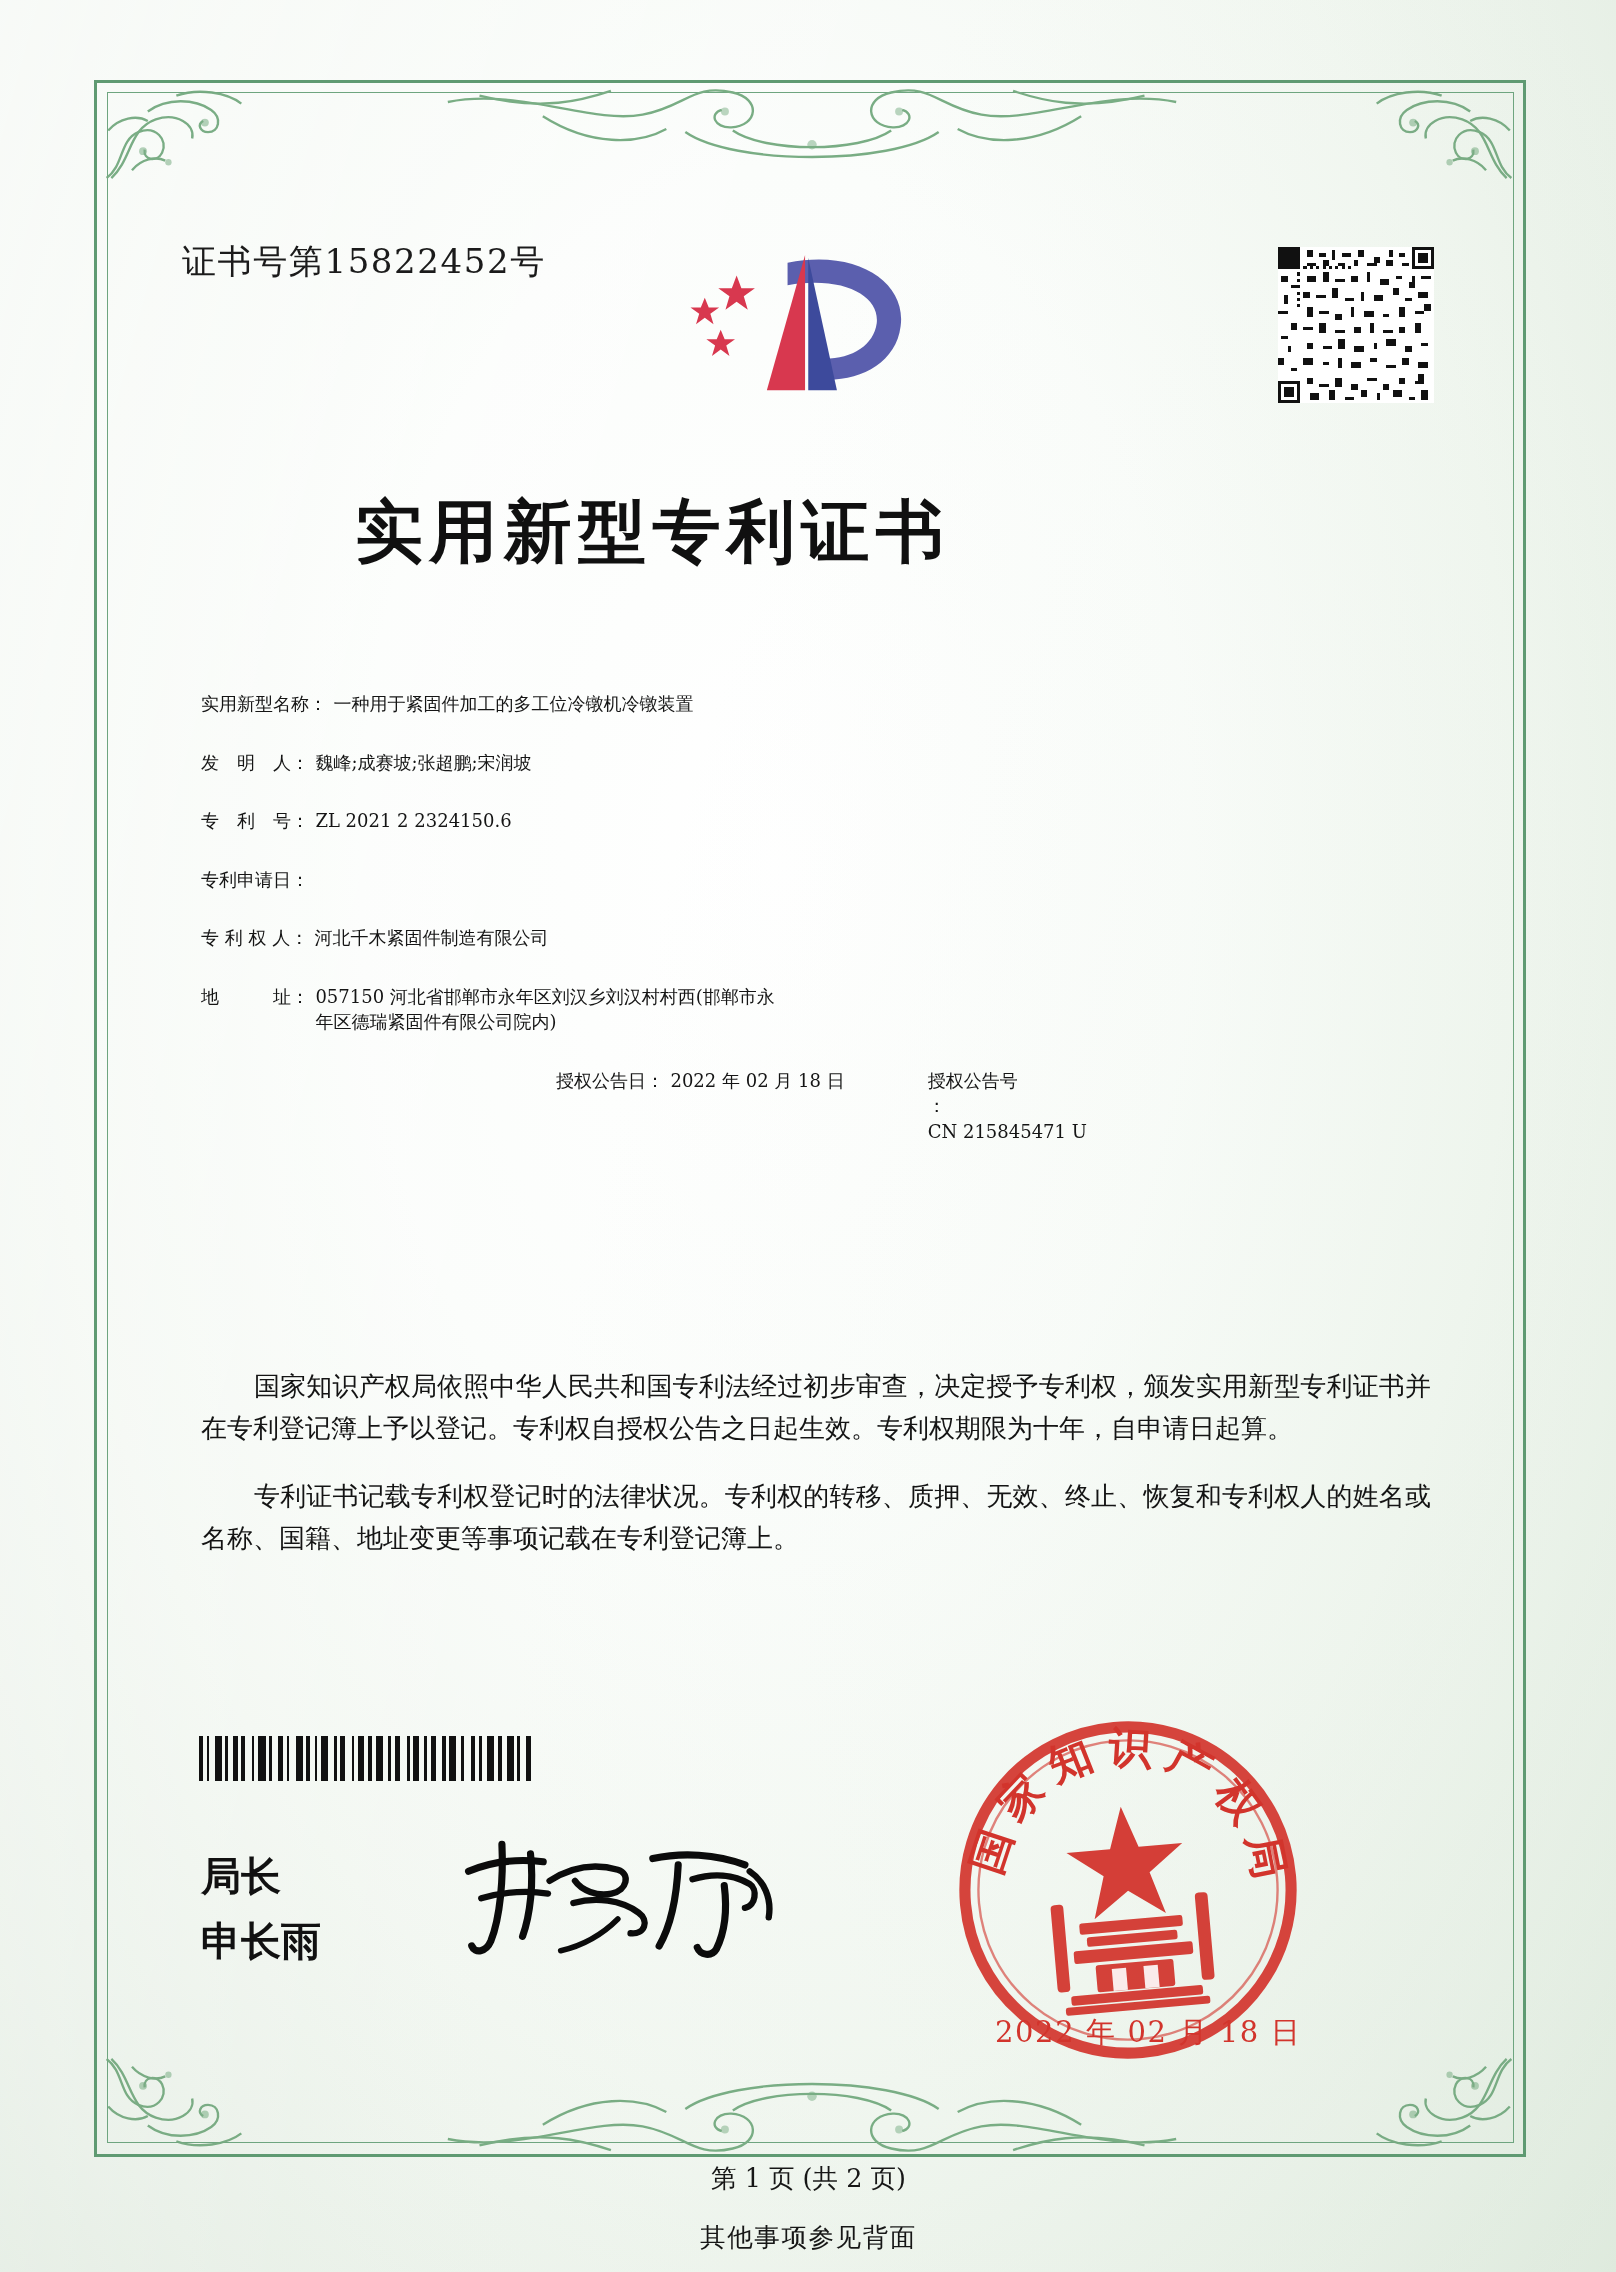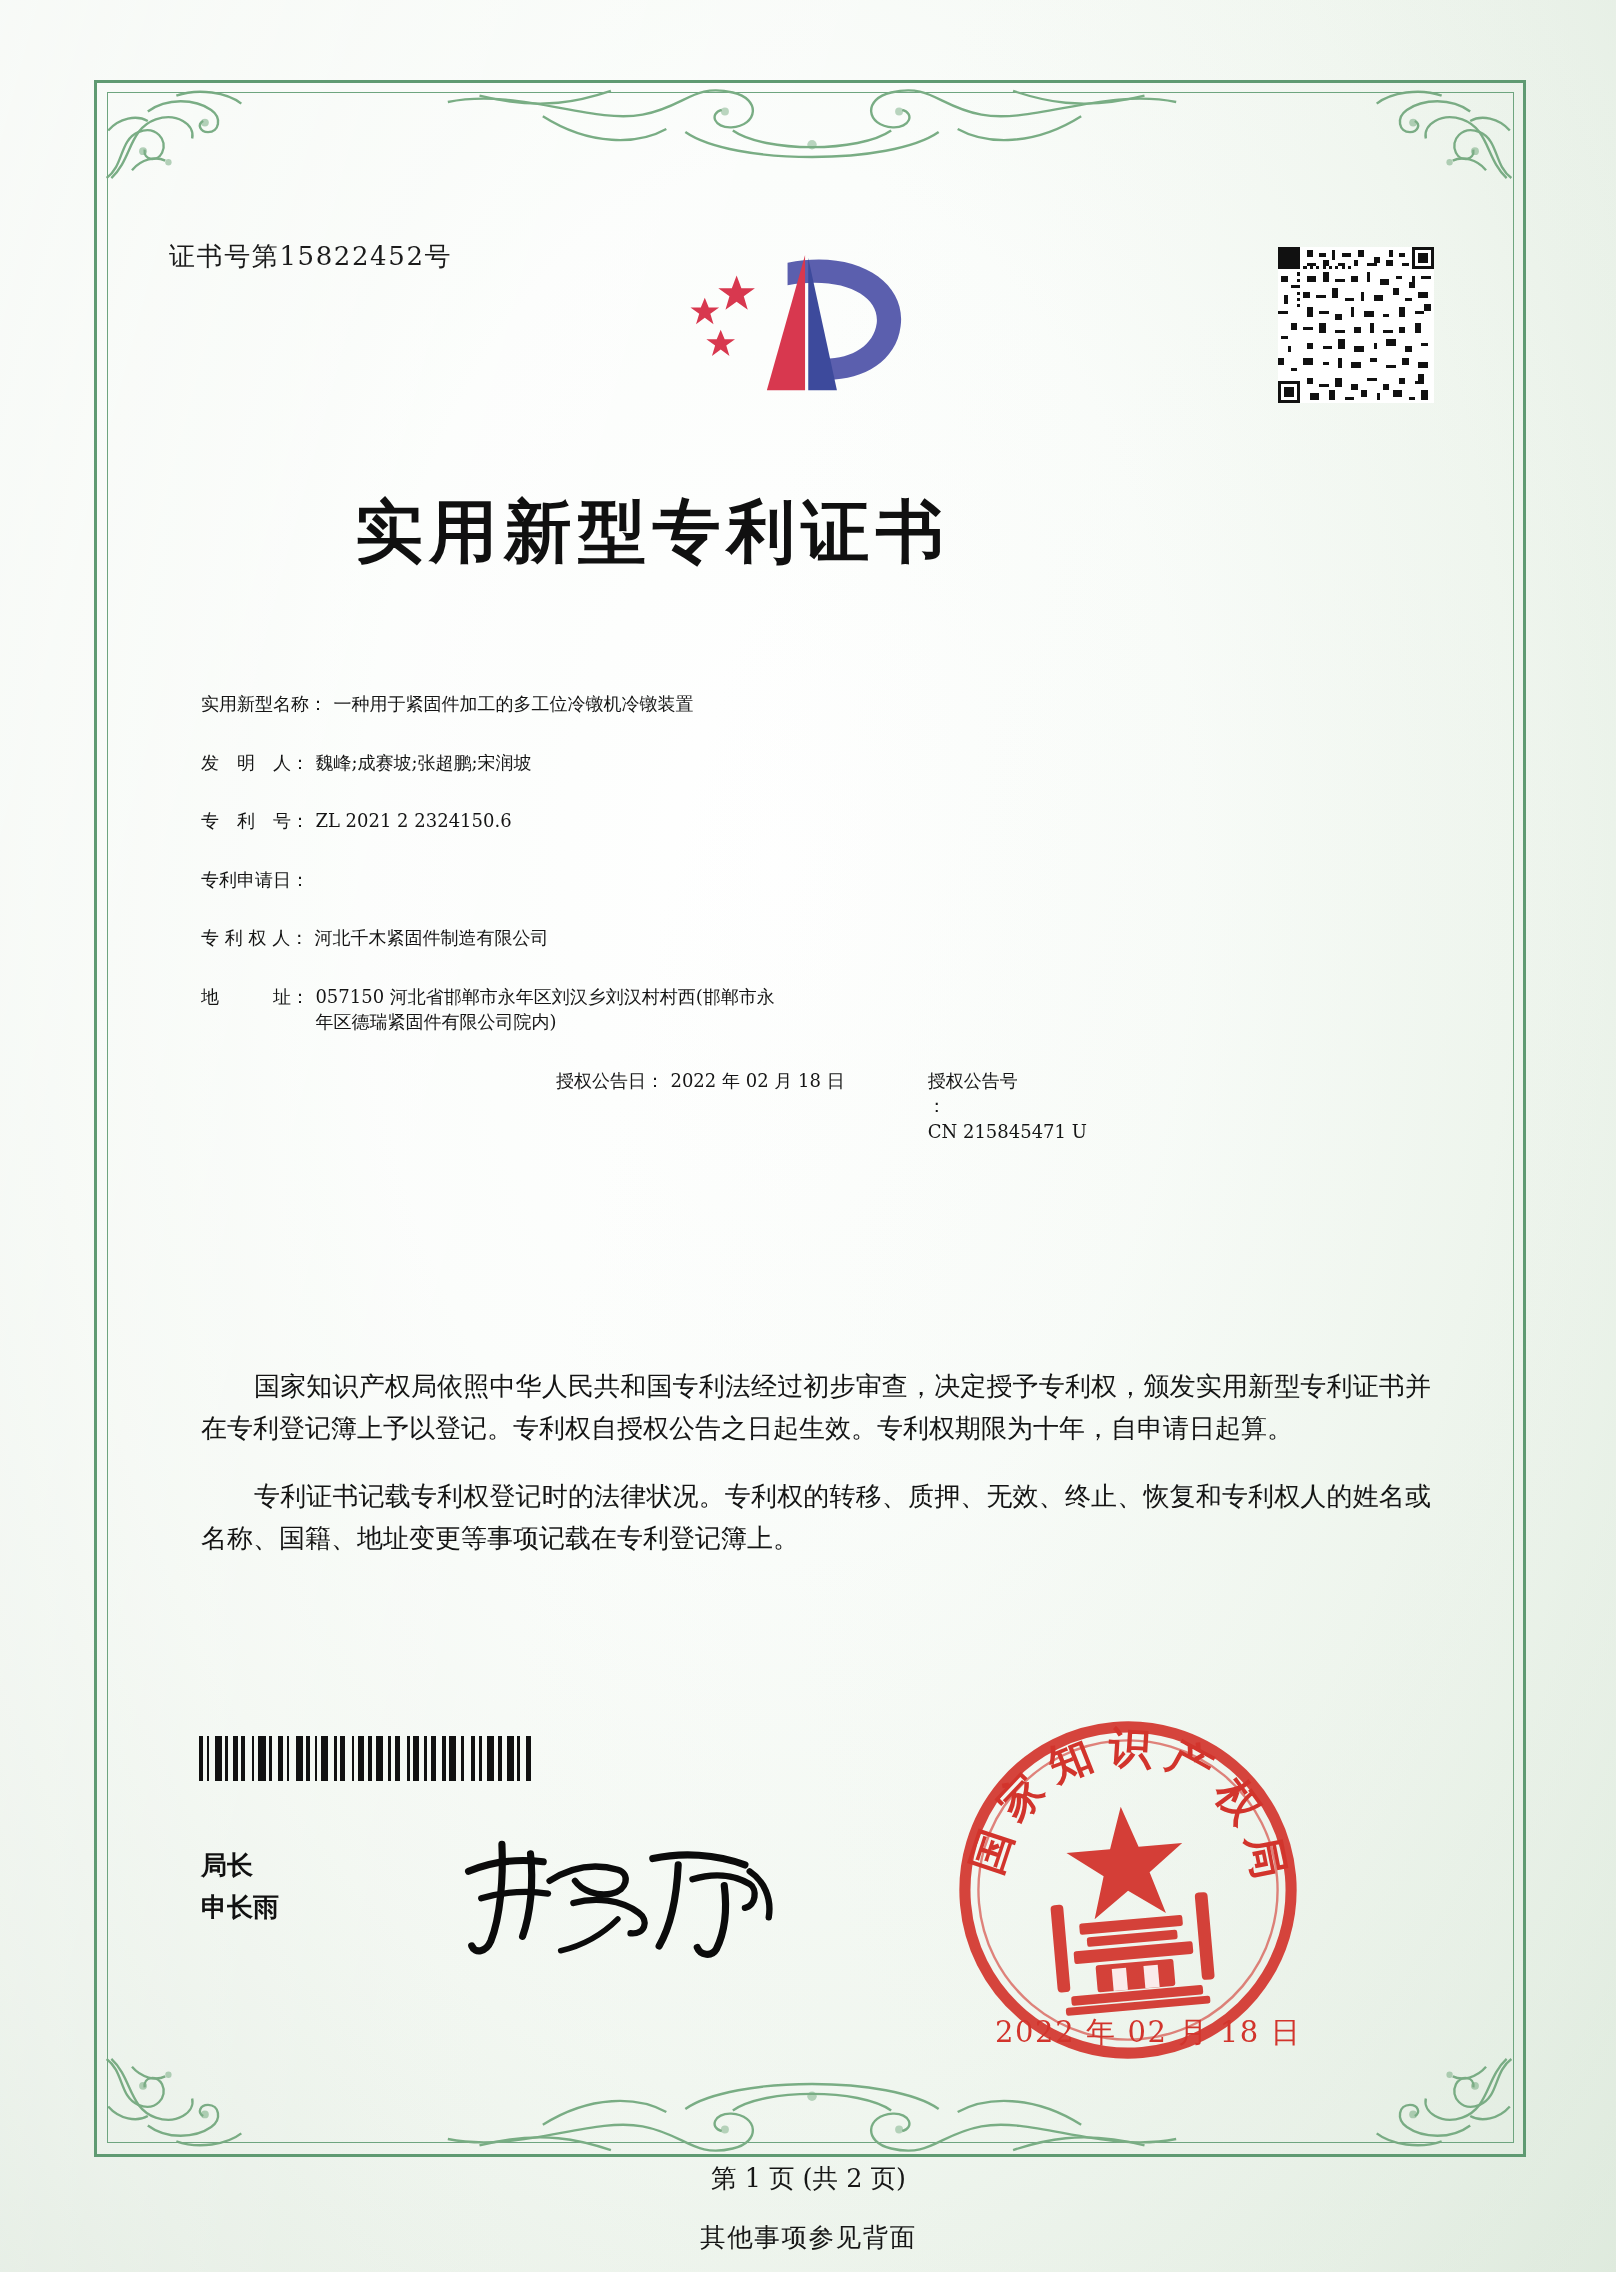--- a/index.html
+++ b/index.html
@@ -67,22 +67,22 @@
     position: absolute;
     left: 446px; top: 2063px;
     width: 732px; height: 95px;
     color: #79ad84;
     transform: scaleY(-1);
   }
 
   
   .cert-no {
     position: absolute;
-    left: 169px; top: 239px;
-    font-size: 26px;
+    left: 182px; top: 239px;
+    font-size: 34px;
     letter-spacing: 1.6px;
     color: #1b1b1b;
     font-family: "DejaVu Serif", "Liberation Serif", serif;
     white-space: nowrap;
   }
   .logo {
     position: absolute;
     left: 668px; top: 231px;
     width: 263px; height: 199px;
   }
@@ -165,21 +165,21 @@
     display: block;
     background: #111;
     height: 100%;
   }
 
   
   .sig-labels {
     position: absolute;
     left: 201px; top: 1844px;
     font-family: "DejaVu Serif", "Liberation Serif", serif;
-    font-size: 26px;
+    font-size: 40px;
     line-height: 1.62;
     color: #111;
     font-weight: bold;
   }
   .signature {
     position: absolute;
     left: 454px; top: 1830px;
     width: 342px; height: 135px;
     color: #0b0b0b;
   }

